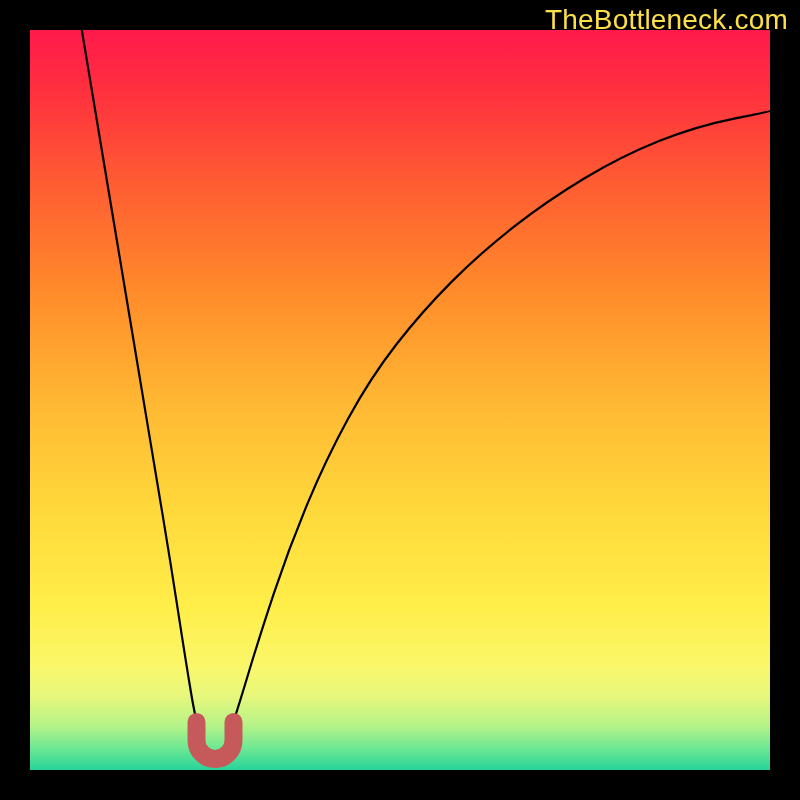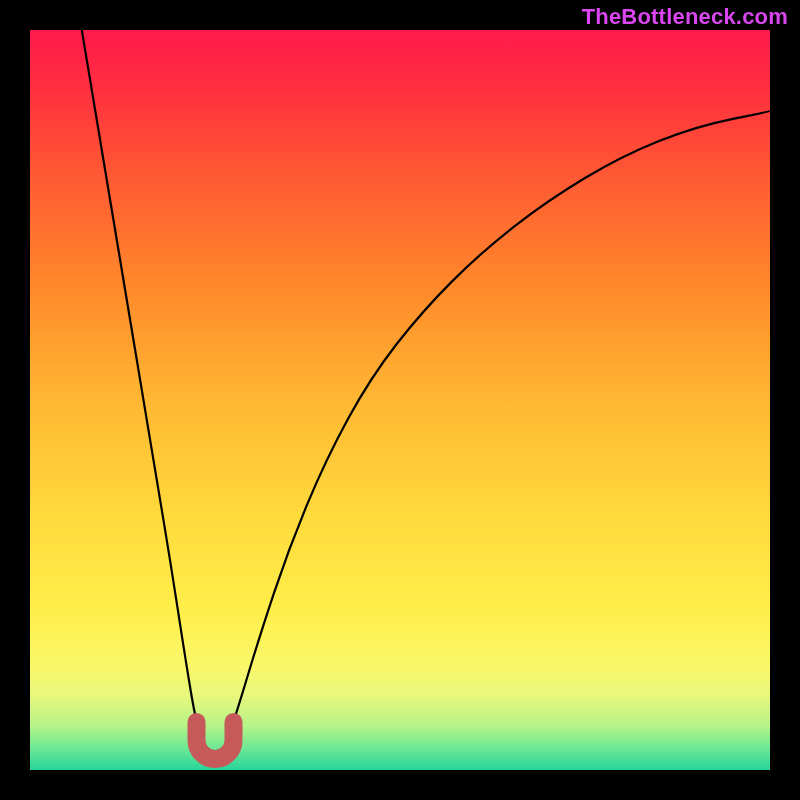--- a/index.html
+++ b/index.html
@@ -30,23 +30,23 @@
   .curve {
     position: absolute;
     inset: 0;
     pointer-events: none;
   }
   .watermark {
     position: absolute;
     top: 4px;
     right: 12px;
     font-family: Arial, Helvetica, sans-serif;
-    font-size: 22px;
-    font-weight: 700;
-    color: #d946ef;
+    font-size: 28px;
+    font-weight: 400;
+    color: #fde047;
     letter-spacing: 0.2px;
     user-select: none;
   }
 </style>
 </head>
 <body>
 
 <div class="stage">
   <div class="watermark">TheBottleneck.com</div>
 

